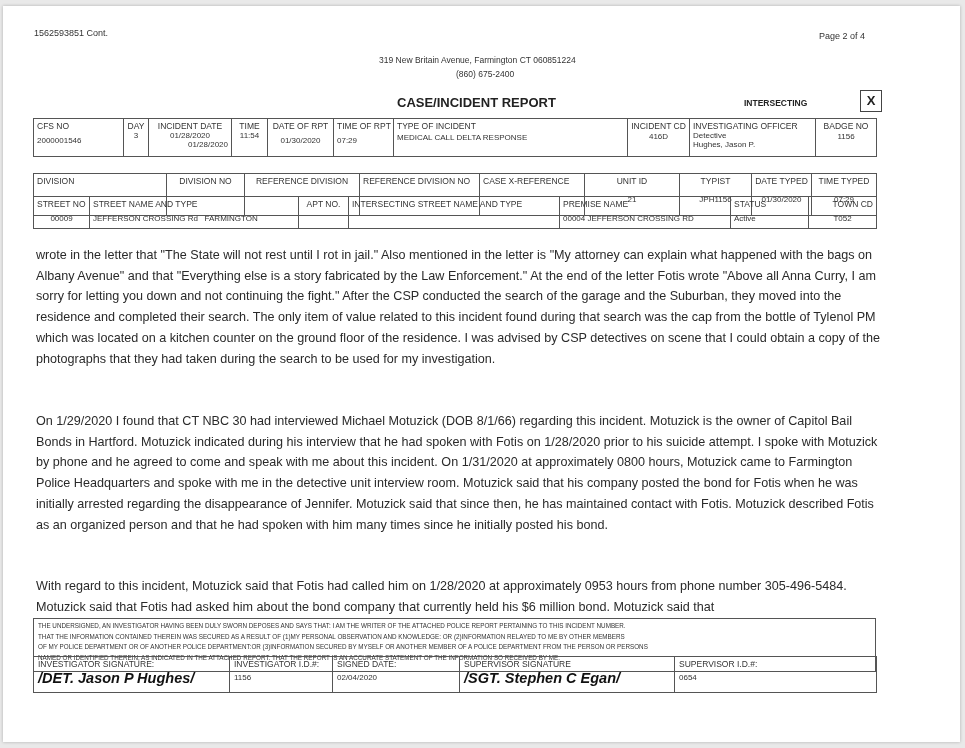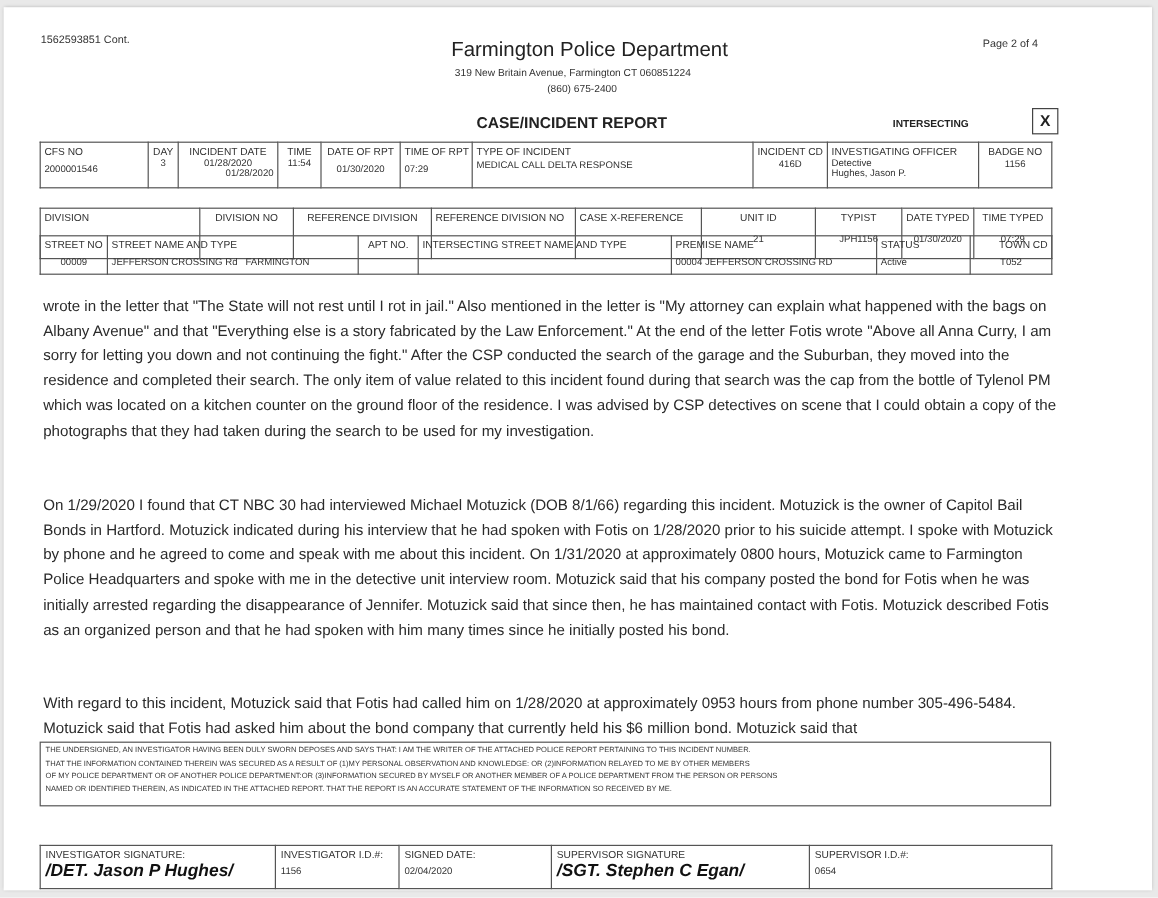--- a/index.html
+++ b/index.html
@@ -23,32 +23,31 @@
   .lbl { display:block; font-size:8.5px; color:#333; }
   .val { display:block; font-size:8px; color:#333; margin-top:2px; }
   .c { text-align:center; }
   .r { text-align:right; }
 
   .narr { position:absolute; left:33px; width:850px; font-size:12.6px; line-height:20.7px; color:#2a2a2a; }
   .narr p { margin:0; }
 
   .oath { position:absolute; left:30px; top:612px; width:843px; height:54px; border:1px solid #555;
           font-size:6.3px; line-height:10.5px; padding:2px 4px; box-sizing:border-box; color:#333; }
-  table.sig { position:absolute; left:30px; top:698px; border-collapse:collapse; table-layout:fixed; }
+  table.sig { position:absolute; left:30px; top:650px; border-collapse:collapse; table-layout:fixed; }
   table.sig td { border:1px solid #555; vertical-align:top; padding:2px 4px; font-size:8.5px; color:#333; }
   .sigtext { display:block; font-size:14.5px; font-weight:bold; font-style:italic; color:#111; margin-top:1px; }
   .sigval { display:block; font-size:8px; margin-top:4px; }
 </style>
 </head>
 <body>
 
 <div class="page">
 
   <div class="abs cont">1562593851 Cont.</div>
-  <div class="abs dept">Farmington Police Department</div>
   <div class="abs addr">319 New Britain Avenue, Farmington  CT 060851224</div>
   <div class="abs phone">(860) 675-2400</div>
   <div class="abs pageno">Page 2 of 4</div>
   <div class="abs title">CASE/INCIDENT REPORT</div>
   <div class="abs supp">INTERSECTING</div>
   <div class="abs xbox">X</div>
 
   <table class="grid" style="top:112px; width:843px;">
     <colgroup>
       <col style="width:90px">

